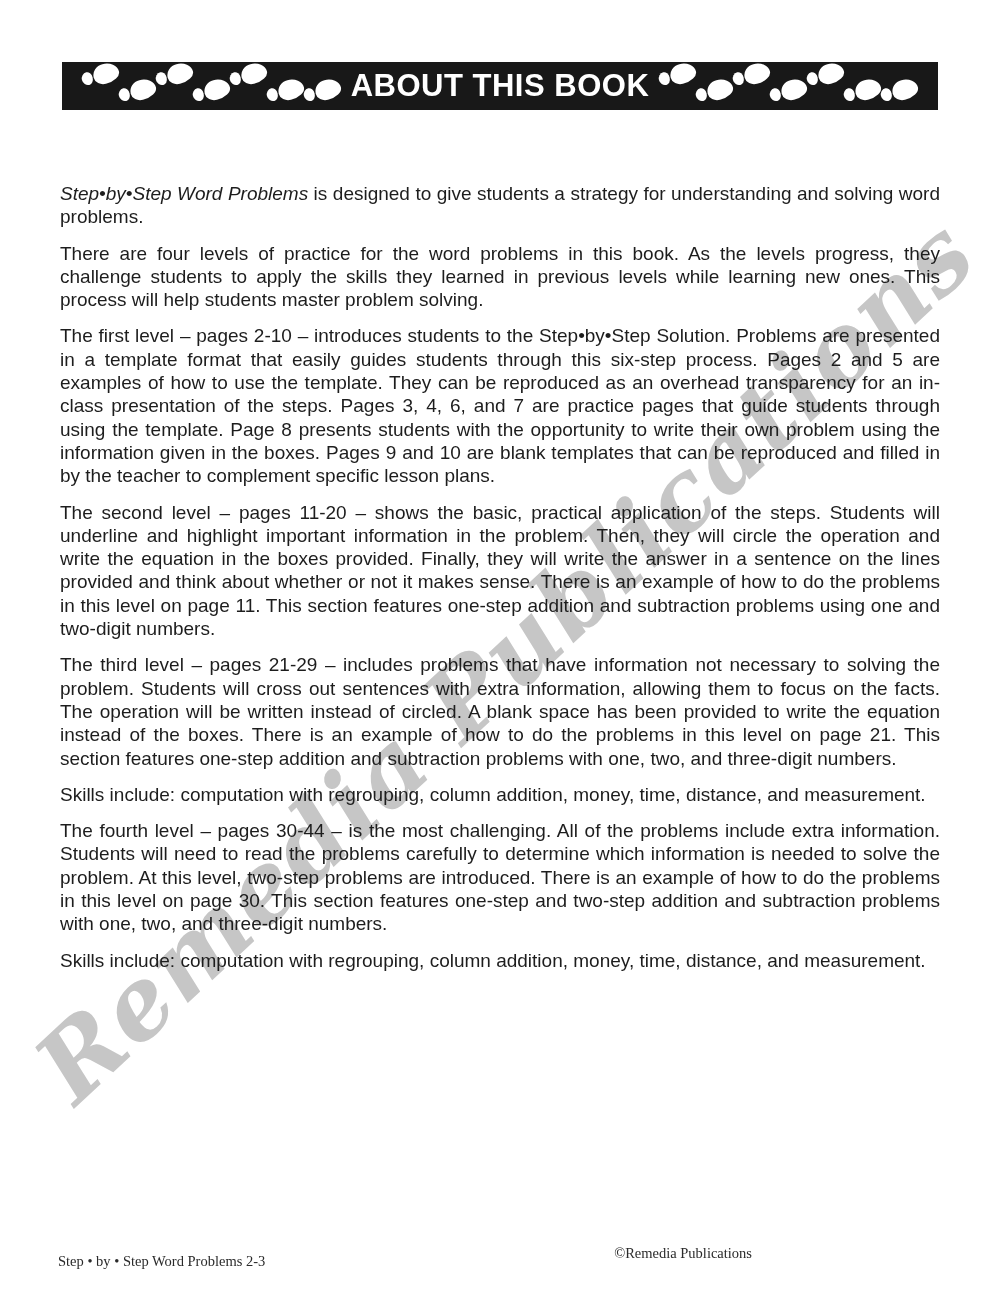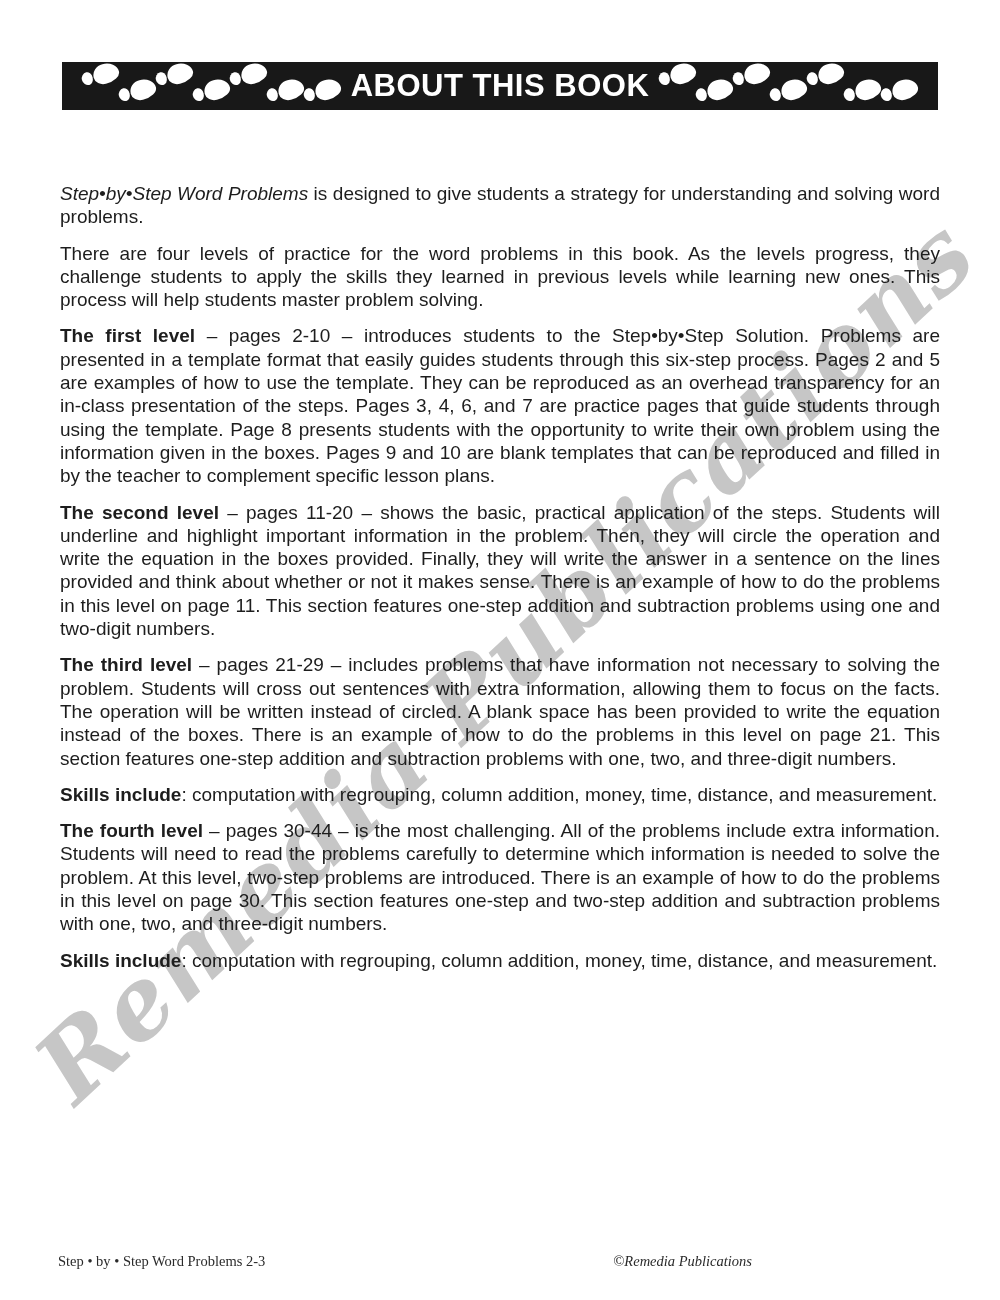--- a/index.html
+++ b/index.html
@@ -82,37 +82,37 @@
     left: 60px; top: 182px;
     width: 880px;
     z-index: 1;
   }
   .body-text p {
     margin: 0 0 13px 0;
     font-size: 19px;
     line-height: 23.3px;
     text-align: justify;
   }
-  .seg-b { font-weight: bold; }
+  .seg-b { font-weight: normal; }
   .seg-i { font-style: italic; }
 
   
   .footer {
     position: absolute;
     left: 0; bottom: 30px;
     width: 852px;
     height: 20px;
     z-index: 1;
     font-family: "Liberation Serif", serif;
     font-size: 14.5px;
     color: #2a2a2a;
   }
   .footer-left  { position: absolute; left: 58px;  bottom: 0; }
   .footer-center{ position: absolute; left: 0; right: 0; text-align: center; bottom: 0; }
-  .footer-right { position: absolute; right: 100px; bottom: 0; font-style: italic; }
+  .footer-right { position: absolute; right: 100px; bottom: 8px; }
 </style>
 </head>
 <body>
 
 <div class="page">
 
   <div class="watermark" style="color: rgb(198, 198, 198);">Remedia Publications</div>
 
   <div class="header-bar" style="background: rgb(24, 24, 24);">
     <div class="fp-group">

